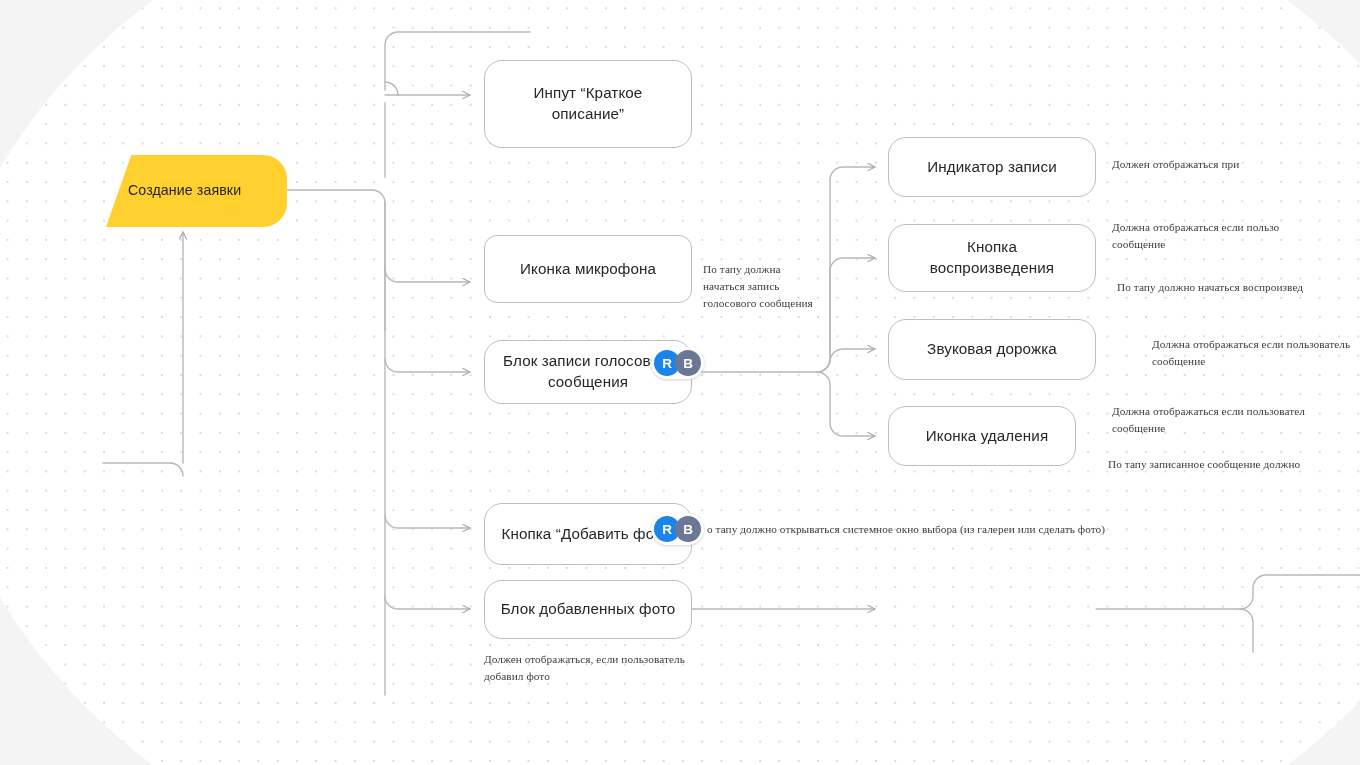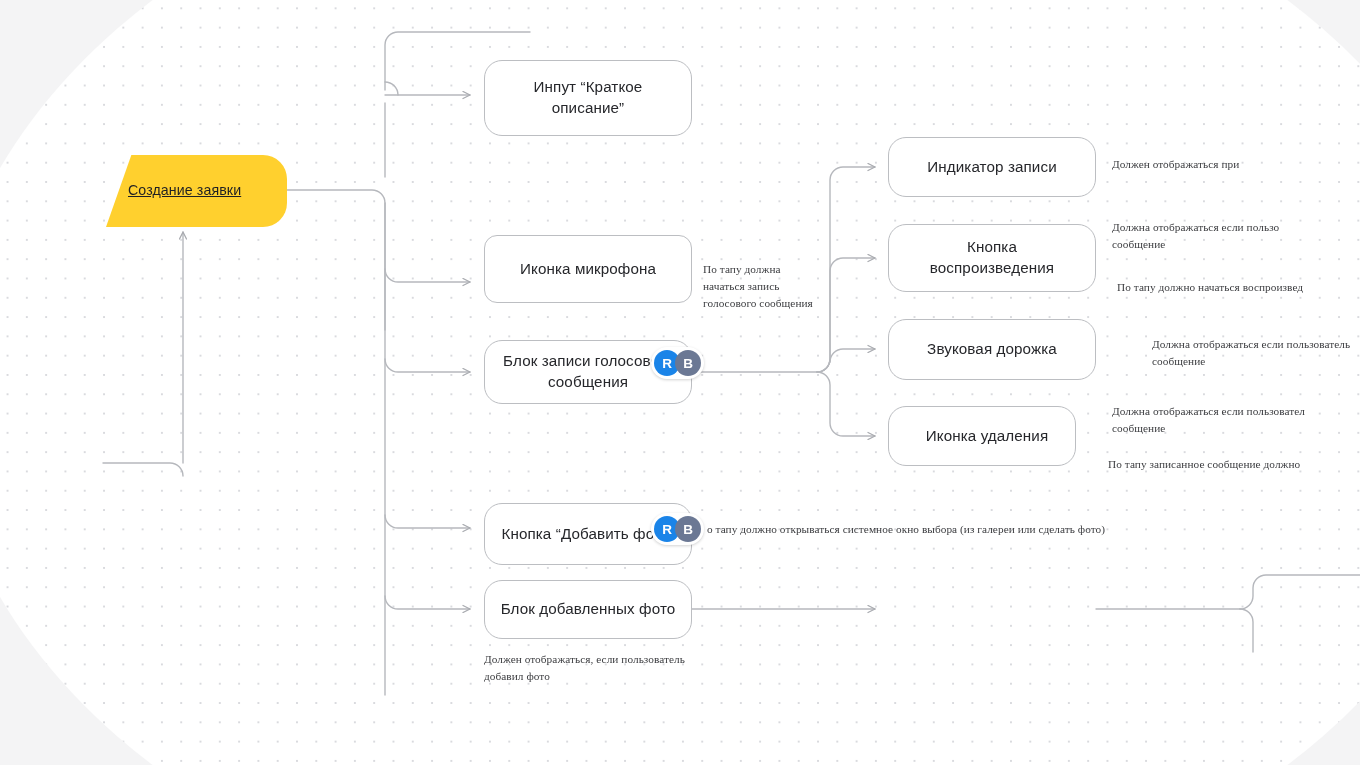--- a/index.html
+++ b/index.html
@@ -156,25 +156,25 @@
           <path d="M817,372 A13,13 0 0 1 830,385 L830,423 A13,13 0 0 0 843,436 L875,436" marker-end="url(#arw)"></path>
 
           <path d="M692,609 L875,609" marker-end="url(#arw)"></path>
 
           <path d="M1096,609 L1240,609"></path>
           <path d="M1240,609 A13,13 0 0 0 1253,596 L1253,588 A13,13 0 0 1 1266,575 L1360,575"></path>
           <path d="M1240,609 A13,13 0 0 1 1253,622 L1253,652"></path>
         </g>
       </svg>
 
-      <div class="node root" style="left:106px; top:155px; width:181px; height:72px;text-decoration:underline;">
+      <div class="node root" style="left:106px; top:155px; width:181px; height:72px;">
         <span>Создание заявки</span>
       </div>
 
-      <div class="node" style="left:484px; top:60px; width:208px; height:76px;">
+      <div class="node" style="left:484px; top:60px; width:208px; height:88px;">
         <span style="white-space:pre-line">Инпут “Краткое
 описание”</span>
       </div>
 
       <div class="node" style="left:484px; top:235px; width:208px; height:68px;border-radius:13px;">
         <span style="white-space:pre-line">Иконка микрофона</span>
       </div>
 
       <div class="node" style="left:484px; top:340px; width:208px; height:64px;">
         <span style="white-space:pre-line">Блок записи голосового

